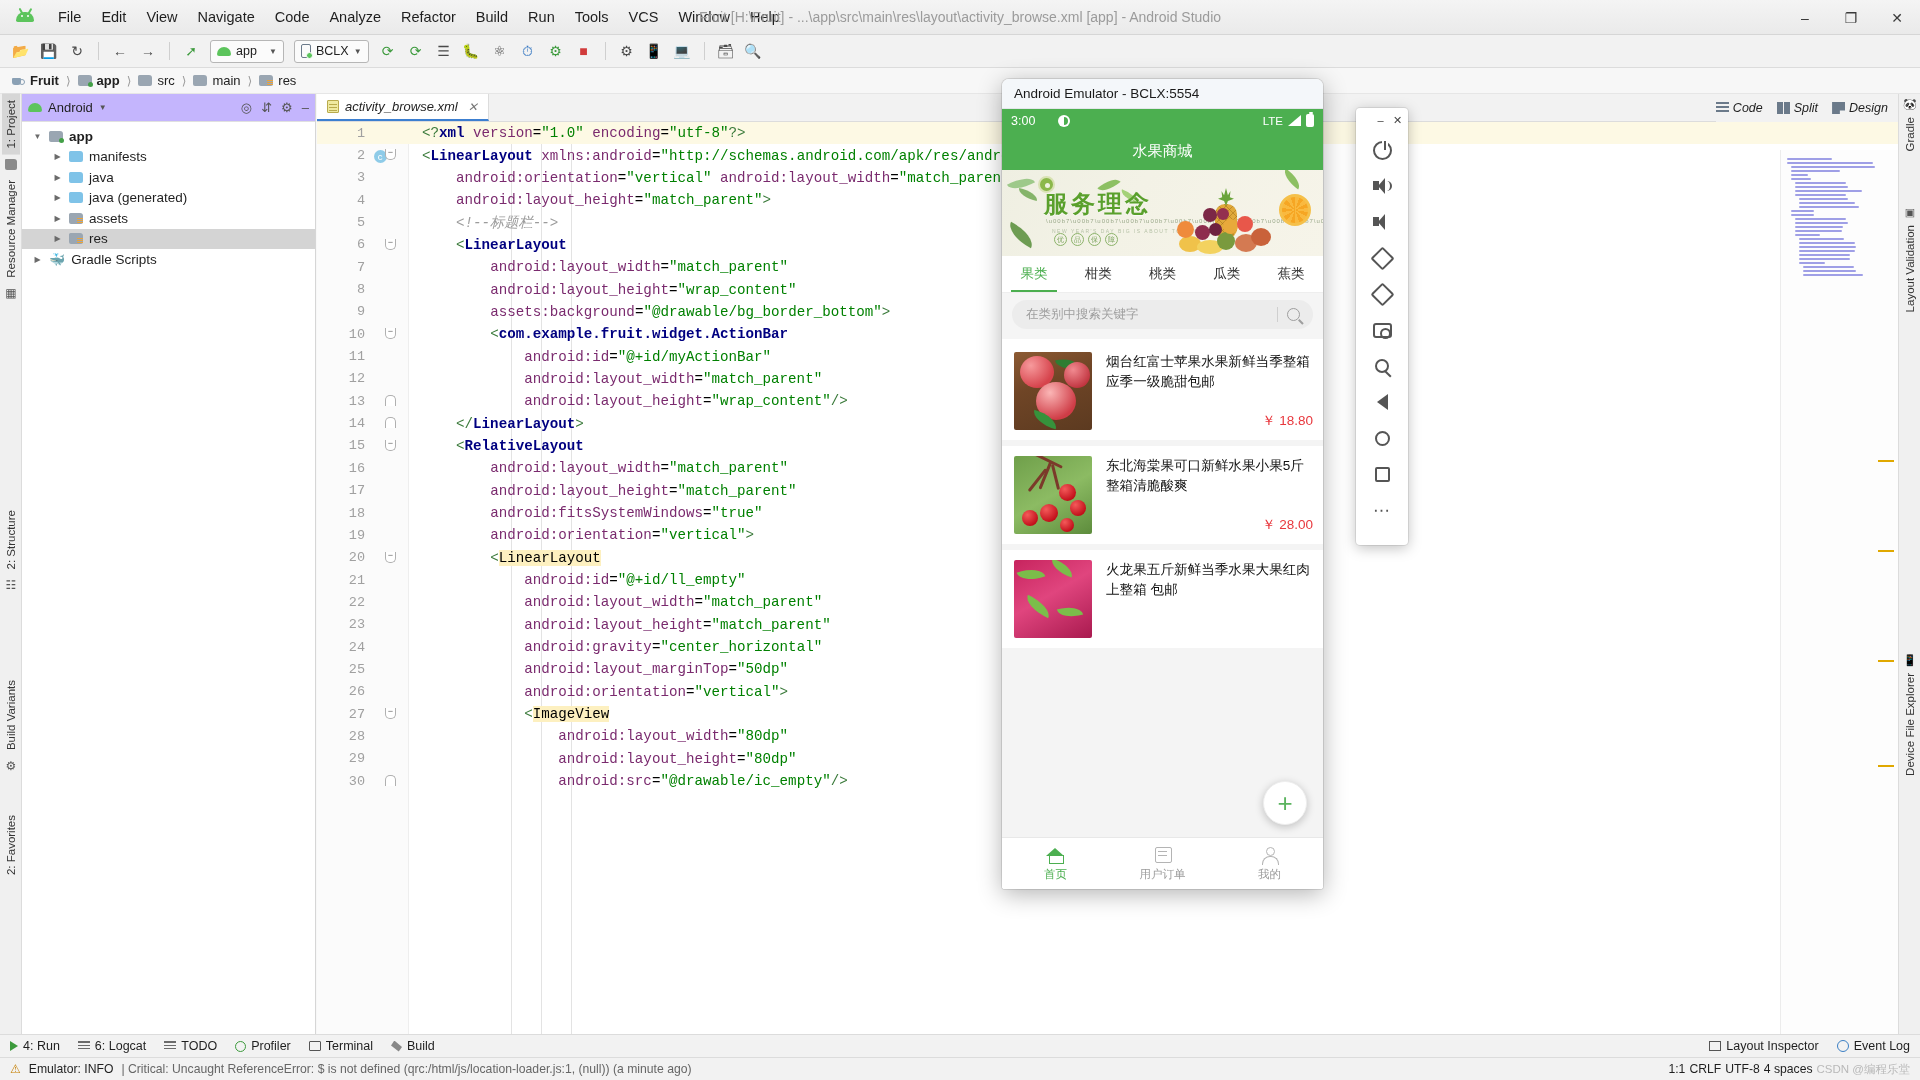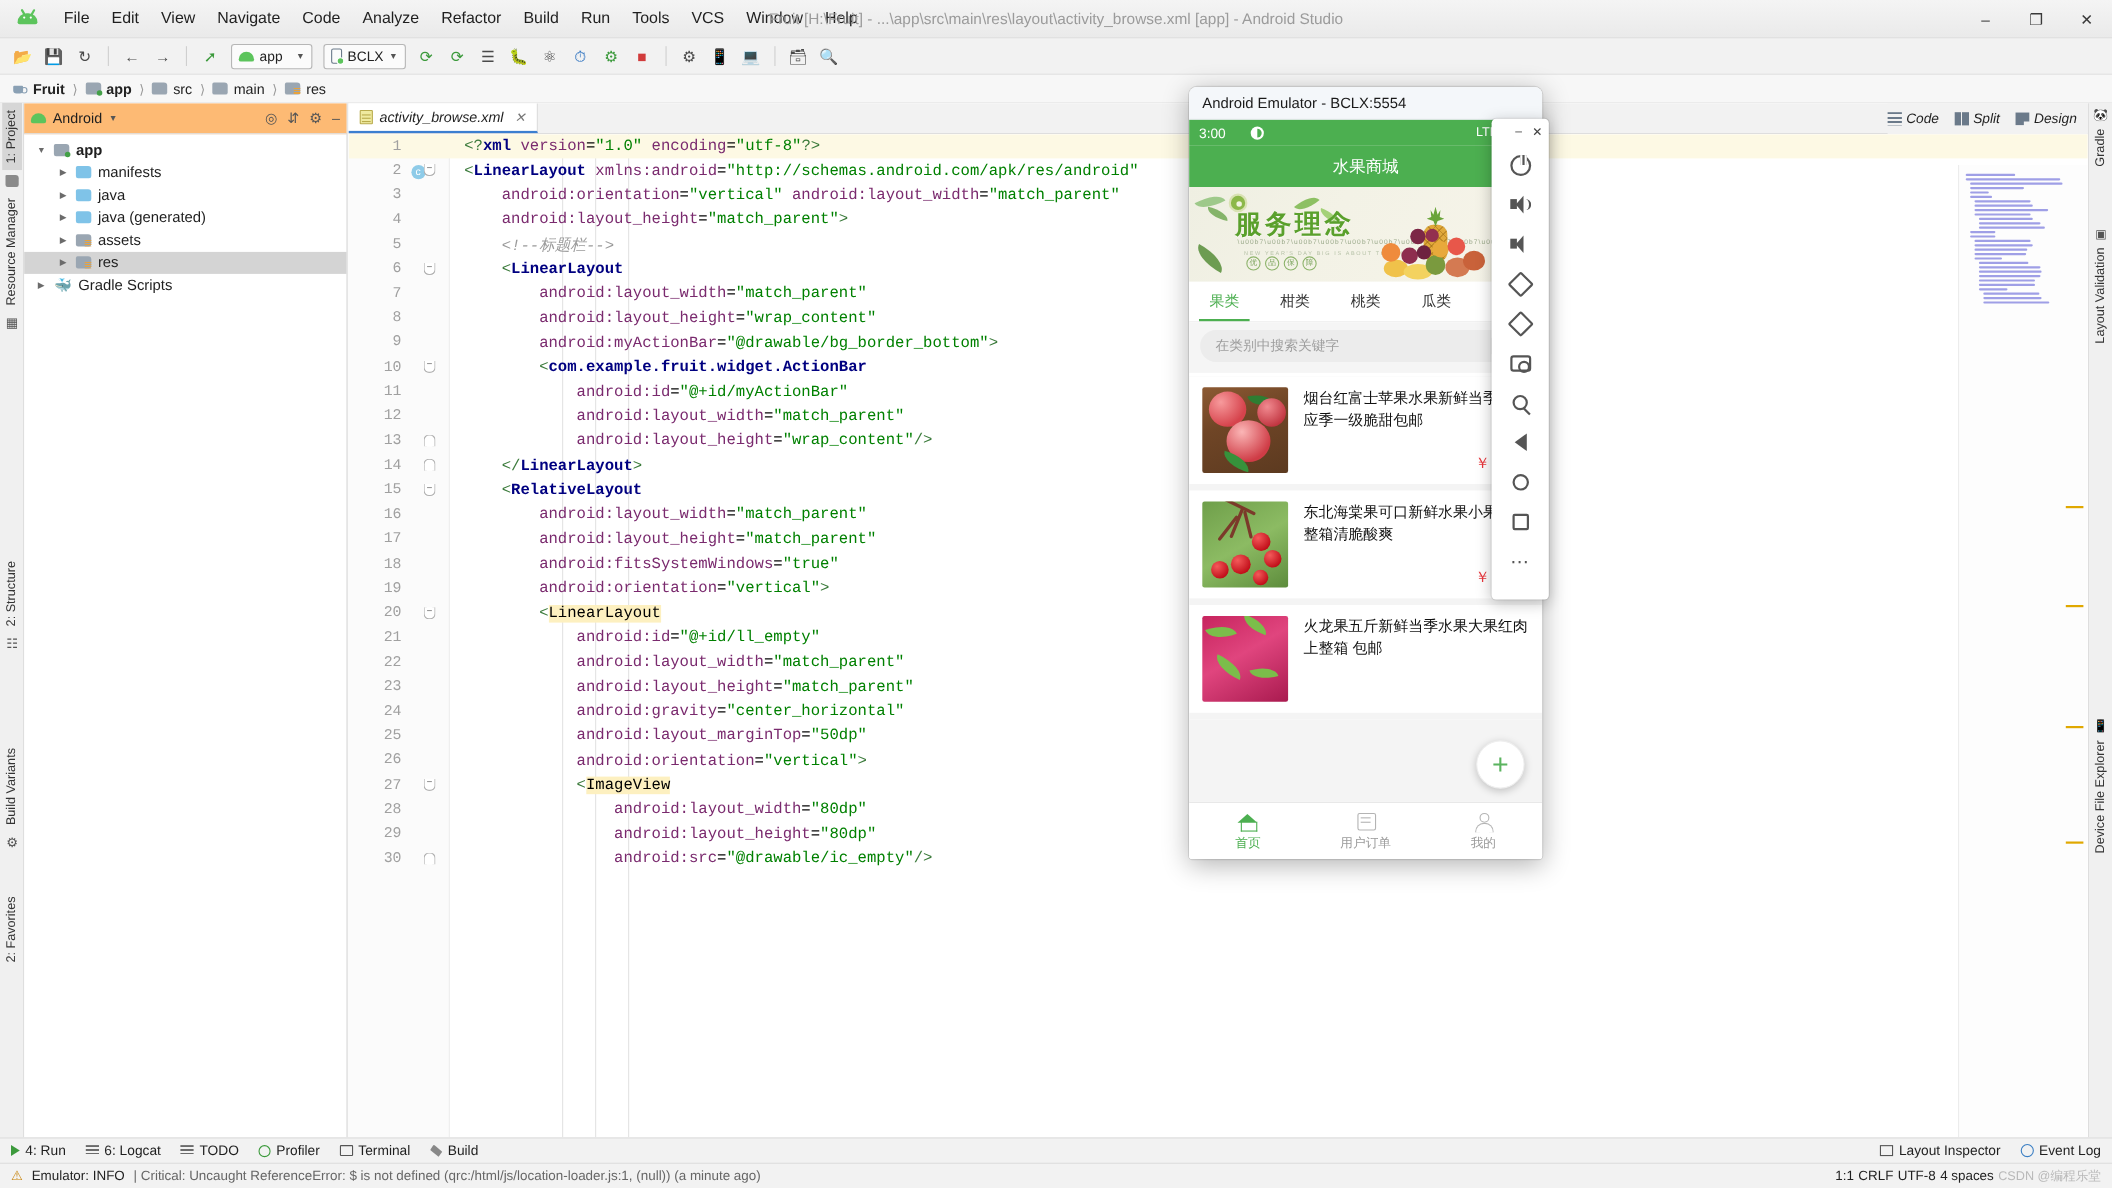--- a/index.html
+++ b/index.html
@@ -129,21 +129,21 @@
     background: #f0f0f0; border-left: 1px solid #dcdcdc;
   }
 
   
   .projpanel {
     position: absolute; top: 94px; left: 22px; width: 294px; bottom: 46px;
     background: #ffffff; border-right: 1px solid #d6d6d6;
   }
   .proj-header {
     height: 28px; display: flex; align-items: center; padding: 0 6px;
-    background: #fdba74; border-bottom: 1px solid #e0e0e0; gap: 6px;
+    background: #c4b5fd; border-bottom: 1px solid #e0e0e0; gap: 6px;
   }
   .proj-title { font-size: 13px; color: #1f1f1f; display:flex; align-items:center; gap:6px;}
   .proj-hdr-icons { margin-left: auto; display: flex; align-items: center; gap: 9px; color: #555; font-size: 13px; }
   .tree { padding-top: 4px; font-size: 13.5px; color: #1f1f1f; }
   .tnode {
     display: flex; align-items: center; height: 20.5px; gap: 6px; padding-left: 10px;
     white-space: nowrap;
   }
   .tnode.sel { background: #d4d4d4; }
   .arrow { width: 11px; text-align: center; font-size: 8px; color: #6b6b6b; flex: none; }
@@ -231,21 +231,21 @@
   
   .minimap {
     position: absolute; right: 0; top: 28px; bottom: 0; width: 118px;
     background: #fdfdfd; border-left: 1px solid #ececec;
   }
   .mm-line { position: absolute; height: 2px; background: #9f9fe6; border-radius: 1px; }
   .mm-mark { position:absolute; right: 4px; width: 16px; height: 2px; background: #e0a800; }
 
   
   .emuwin {
-    position: absolute; left: 1081px; top: 79px; width: 321px; height: 702px;
+    position: absolute; left: 1002px; top: 79px; width: 321px; height: 810px;
     background: #fff; border-radius: 7px 7px 3px 3px;
     box-shadow: 0 5px 24px rgba(0,0,0,.30), 0 0 0 1px rgba(0,0,0,.10);
     overflow: hidden;
   }
   .emuwin-hdr {
     height: 30px; background: #f4f7fa; display: flex; align-items: center;
     padding-left: 12px; font-size: 13.5px; color: #1a1a1a;
     border-bottom: 1px solid #e3e7ea;
   }
   .emu-screen { position: absolute; top: 30px; left: 0; right: 0; bottom: 0; background: #fff; }
@@ -710,21 +710,21 @@
       <div class="guide" style="left:254px;"></div>
       <div class="codelines" id="codelines">
           <div class="cline hl"><span class="lnum">1</span><span class="ctext"><span class="ind"></span><span class="punct">&lt;?</span><span class="tagname">xml</span><span class="plain"> </span><span class="attr">version</span><span class="eq">=</span><span class="val">"1.0"</span><span class="plain"> </span><span class="attr">encoding</span><span class="eq">=</span><span class="val">"utf-8"</span><span class="punct">?&gt;</span></span></div>
           <div class="cline"><span class="lnum">2</span><span class="gut-mark"><span class="cbadge">c</span></span><span class="fold open" style="top: 5px;">−</span><span class="ctext"><span class="ind"></span><span class="punct">&lt;</span><span class="tagname">LinearLayout</span><span class="plain"> </span><span class="attr">xmlns:android</span><span class="eq">=</span><span class="val">"http://schemas.android.com/apk/res/android"</span></span></div>
           <div class="cline"><span class="lnum">3</span><span class="ctext"><span class="ind">    </span><span class="attr">android:orientation</span><span class="eq">=</span><span class="val">"vertical"</span><span class="plain"> </span><span class="attr">android:layout_width</span><span class="eq">=</span><span class="val">"match_parent"</span></span></div>
           <div class="cline"><span class="lnum">4</span><span class="ctext"><span class="ind">    </span><span class="attr">android:layout_height</span><span class="eq">=</span><span class="val">"match_parent"</span><span class="punct">&gt;</span></span></div>
           <div class="cline"><span class="lnum">5</span><span class="ctext"><span class="ind">    </span><span class="comment">&lt;!--标题栏--&gt;</span></span></div>
           <div class="cline"><span class="lnum">6</span><span class="fold open" style="top: 5px;">−</span><span class="ctext"><span class="ind">    </span><span class="punct">&lt;</span><span class="tagname">LinearLayout</span></span></div>
           <div class="cline"><span class="lnum">7</span><span class="ctext"><span class="ind">        </span><span class="attr">android:layout_width</span><span class="eq">=</span><span class="val">"match_parent"</span></span></div>
           <div class="cline"><span class="lnum">8</span><span class="ctext"><span class="ind">        </span><span class="attr">android:layout_height</span><span class="eq">=</span><span class="val">"wrap_content"</span></span></div>
-          <div class="cline"><span class="lnum">9</span><span class="ctext"><span class="ind">        </span><span class="attr">android:myActionBar</span><span class="eq">=</span><span class="val">"@drawable/bg_border_bottom"</span><span class="punct">&gt;</span></span></div>
+          <div class="cline"><span class="lnum">9</span><span class="ctext"><span class="ind">        </span><span class="attr">assets:background</span><span class="eq">=</span><span class="val">"@drawable/bg_border_bottom"</span><span class="punct">&gt;</span></span></div>
           <div class="cline"><span class="lnum">10</span><span class="fold open" style="top: 5px;">−</span><span class="ctext"><span class="ind">        </span><span class="punct">&lt;</span><span class="tagname">com.example.fruit.widget.ActionBar</span></span></div>
           <div class="cline"><span class="lnum">11</span><span class="ctext"><span class="ind">            </span><span class="attr">android:id</span><span class="eq">=</span><span class="val">"@+id/myActionBar"</span></span></div>
           <div class="cline"><span class="lnum">12</span><span class="ctext"><span class="ind">            </span><span class="attr">android:layout_width</span><span class="eq">=</span><span class="val">"match_parent"</span></span></div>
           <div class="cline"><span class="lnum">13</span><span class="fold close" style="top: 5px;"></span><span class="ctext"><span class="ind">            </span><span class="attr">android:layout_height</span><span class="eq">=</span><span class="val">"wrap_content"</span><span class="punct">/&gt;</span></span></div>
           <div class="cline"><span class="lnum">14</span><span class="fold close" style="top: 5px;"></span><span class="ctext"><span class="ind">    </span><span class="punct">&lt;/</span><span class="tagname">LinearLayout</span><span class="punct">&gt;</span></span></div>
           <div class="cline"><span class="lnum">15</span><span class="fold open" style="top: 5px;">−</span><span class="ctext"><span class="ind">    </span><span class="punct">&lt;</span><span class="tagname">RelativeLayout</span></span></div>
           <div class="cline"><span class="lnum">16</span><span class="ctext"><span class="ind">        </span><span class="attr">android:layout_width</span><span class="eq">=</span><span class="val">"match_parent"</span></span></div>
           <div class="cline"><span class="lnum">17</span><span class="ctext"><span class="ind">        </span><span class="attr">android:layout_height</span><span class="eq">=</span><span class="val">"match_parent"</span></span></div>
           <div class="cline"><span class="lnum">18</span><span class="ctext"><span class="ind">        </span><span class="attr">android:fitsSystemWindows</span><span class="eq">=</span><span class="val">"true"</span></span></div>
           <div class="cline"><span class="lnum">19</span><span class="ctext"><span class="ind">        </span><span class="attr">android:orientation</span><span class="eq">=</span><span class="val">"vertical"</span><span class="punct">&gt;</span></span></div>

